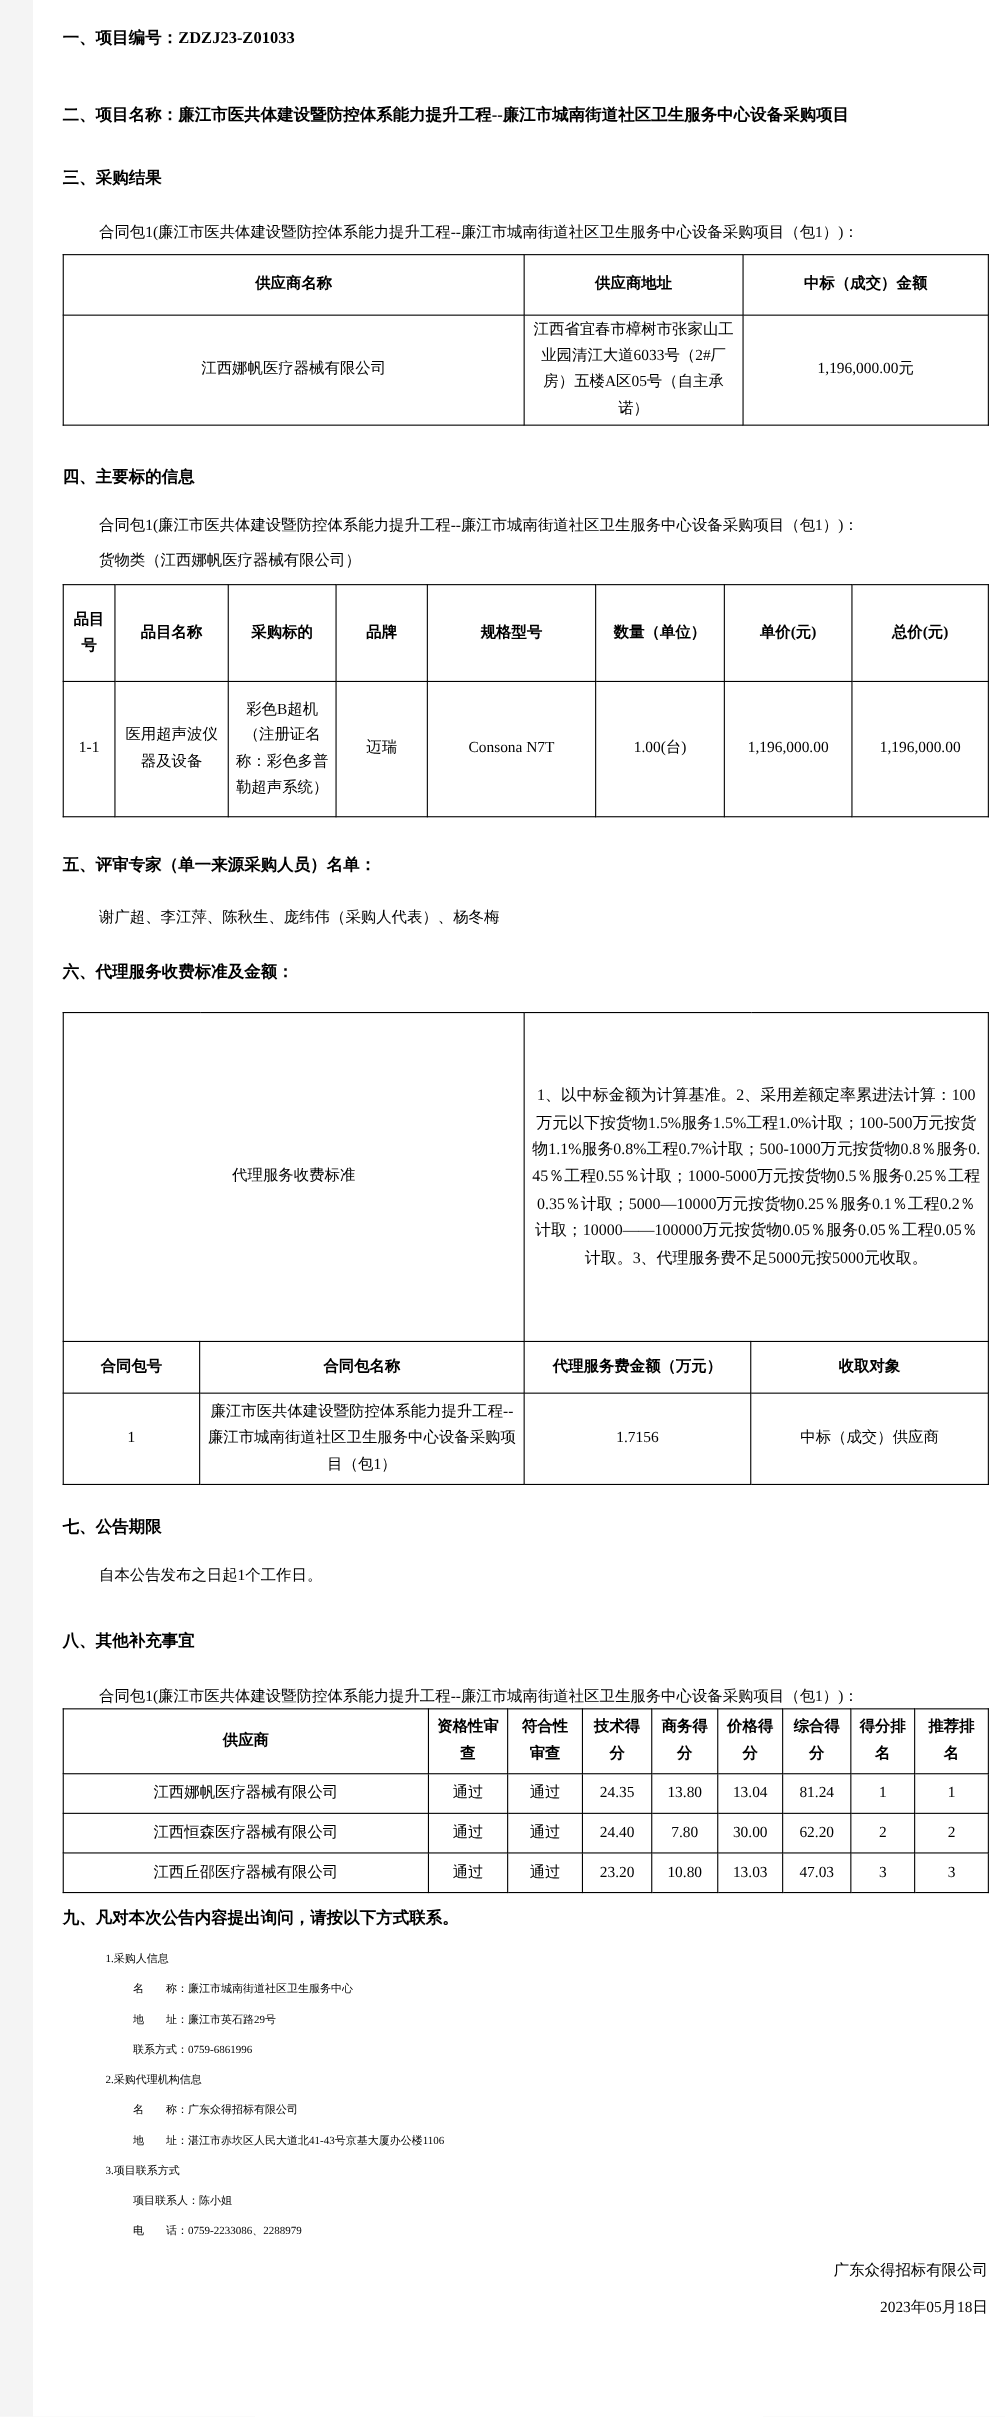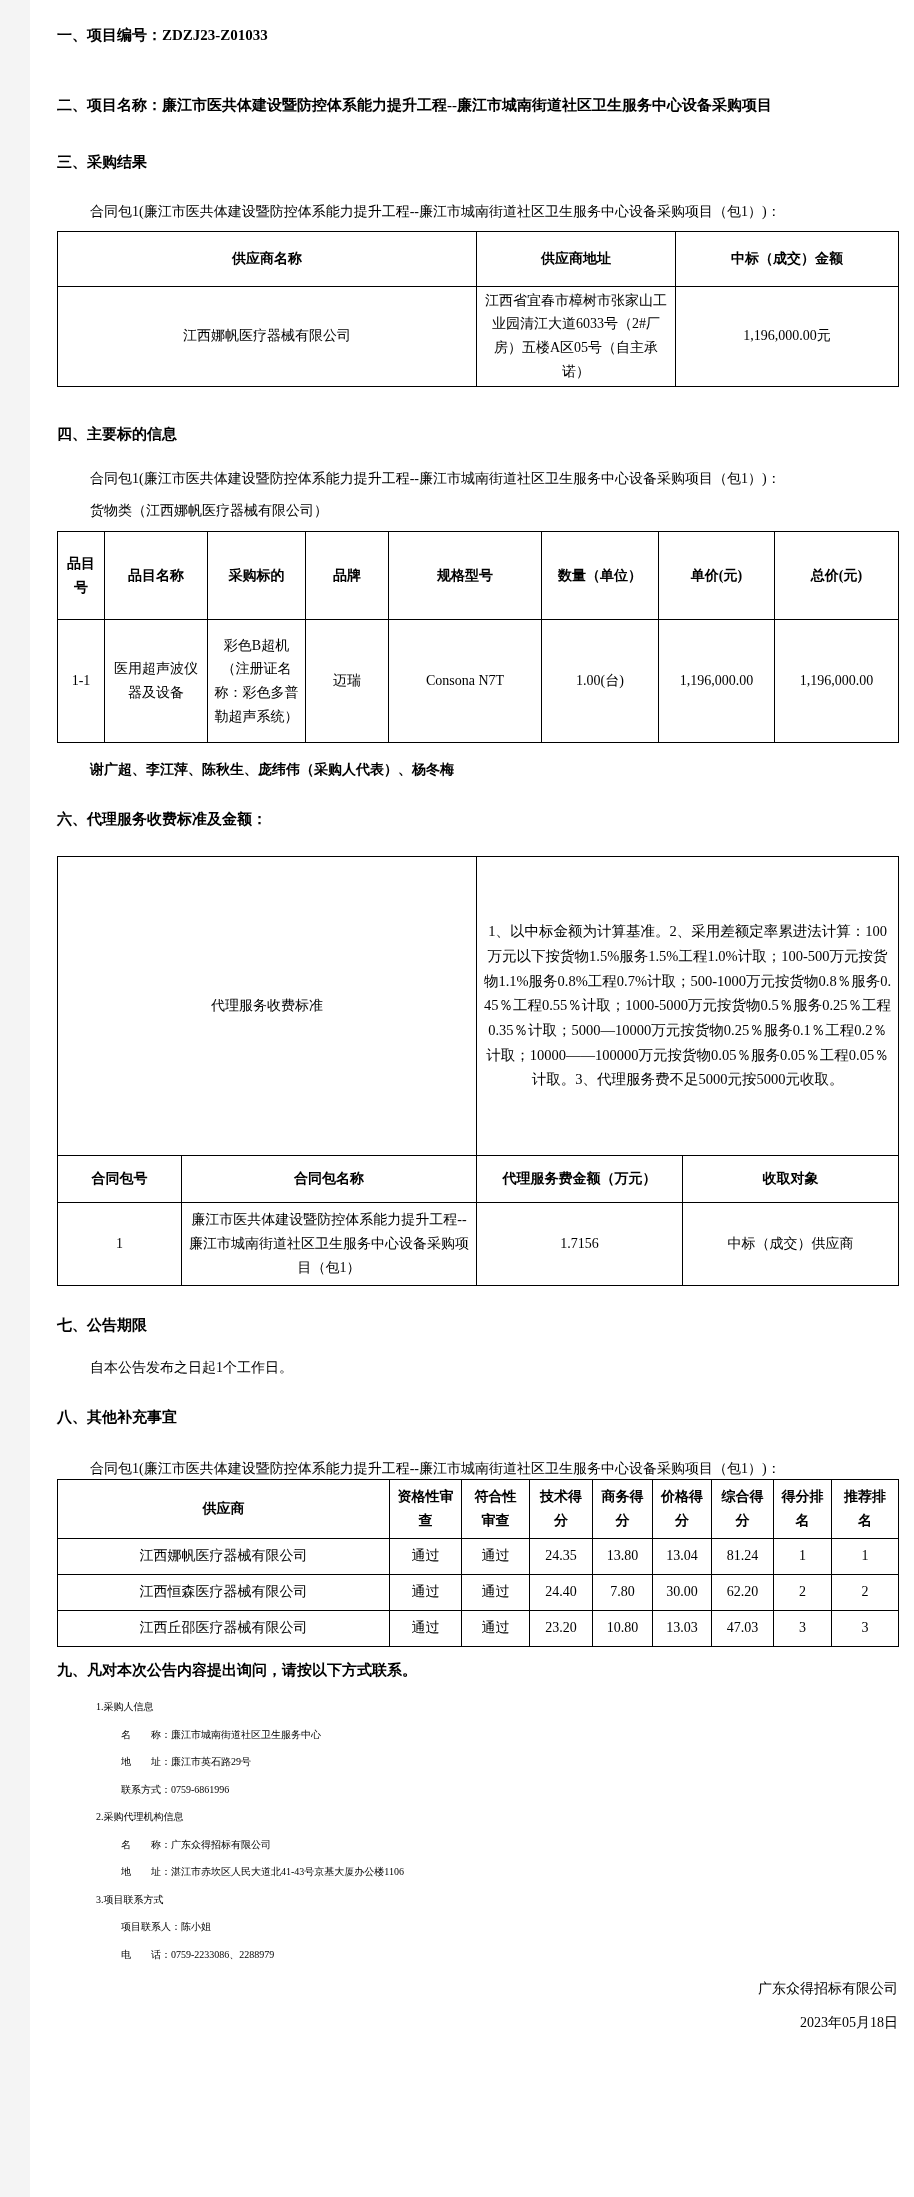--- a/index.html
+++ b/index.html
@@ -116,21 +116,22 @@
       <td>彩色B超机（注册证名称：彩色多普勒超声系统）</td>
       <td>迈瑞</td>
       <td>Consona N7T</td>
       <td>1.00(台)</td>
       <td class="money">1,196,000.00</td>
       <td class="money">1,196,000.00</td>
     </tr>
   </tbody>
     </table>
 
-  <div class="para indent" style="margin-top:16px;font-weight:bold;">谢广超、李江萍、陈秋生、庞纬伟（采购人代表）、杨冬梅</div>
+  <div class="h" style="margin-top:35px;">五、评审专家（单一来源采购人员）名单：</div>
+  <div class="para indent" style="margin-top:26px;">谢广超、李江萍、陈秋生、庞纬伟（采购人代表）、杨冬梅</div>
 
   <div class="h" style="margin-top:30px;">六、代理服务收费标准及金额：</div>
 
   <table class="tbl" style="margin-top:26px;">
     <colgroup>
         <col style="width:124px">
         <col style="width:295px">
         <col style="width:206px">
         <col style="width:216px">
       </colgroup>
@@ -150,21 +151,21 @@
       <td class="left">廉江市医共体建设暨防控体系能力提升工程--廉江市城南街道社区卫生服务中心设备采购项目（包1）</td>
       <td class="money">1.7156</td>
       <td>中标（成交）供应商</td>
     </tr>
   </tbody>
     </table>
 
   <div class="h" style="margin-top:30px;">七、公告期限</div>
   <div class="para indent" style="margin-top:22px;">自本公告发布之日起1个工作日。</div>
 
-  <div class="h" style="margin-top:30px;">八、其他补充事宜</div>
+  <div class="h" style="margin-top:40px;">八、其他补充事宜</div>
   <div class="para indent" style="margin-top:30px;">合同包1(廉江市医共体建设暨防控体系能力提升工程--廉江市城南街道社区卫生服务中心设备采购项目（包1）)：</div>
 
   <table class="tbl" style="">
     <colgroup>
       <col style="width:332px">
         <col style="width:72px">
         <col style="width:68px">
         <col style="width:63px">
       <col style="width:60px">
         <col style="width:59px">

